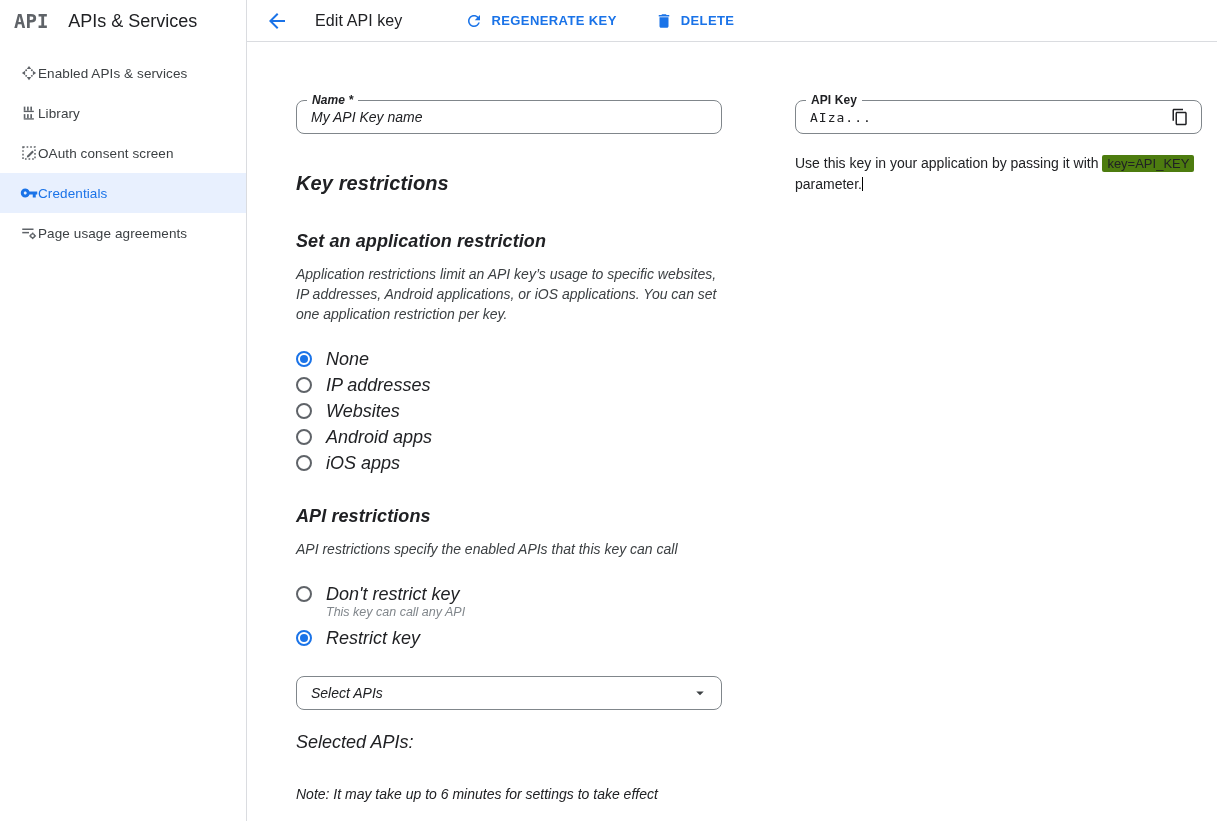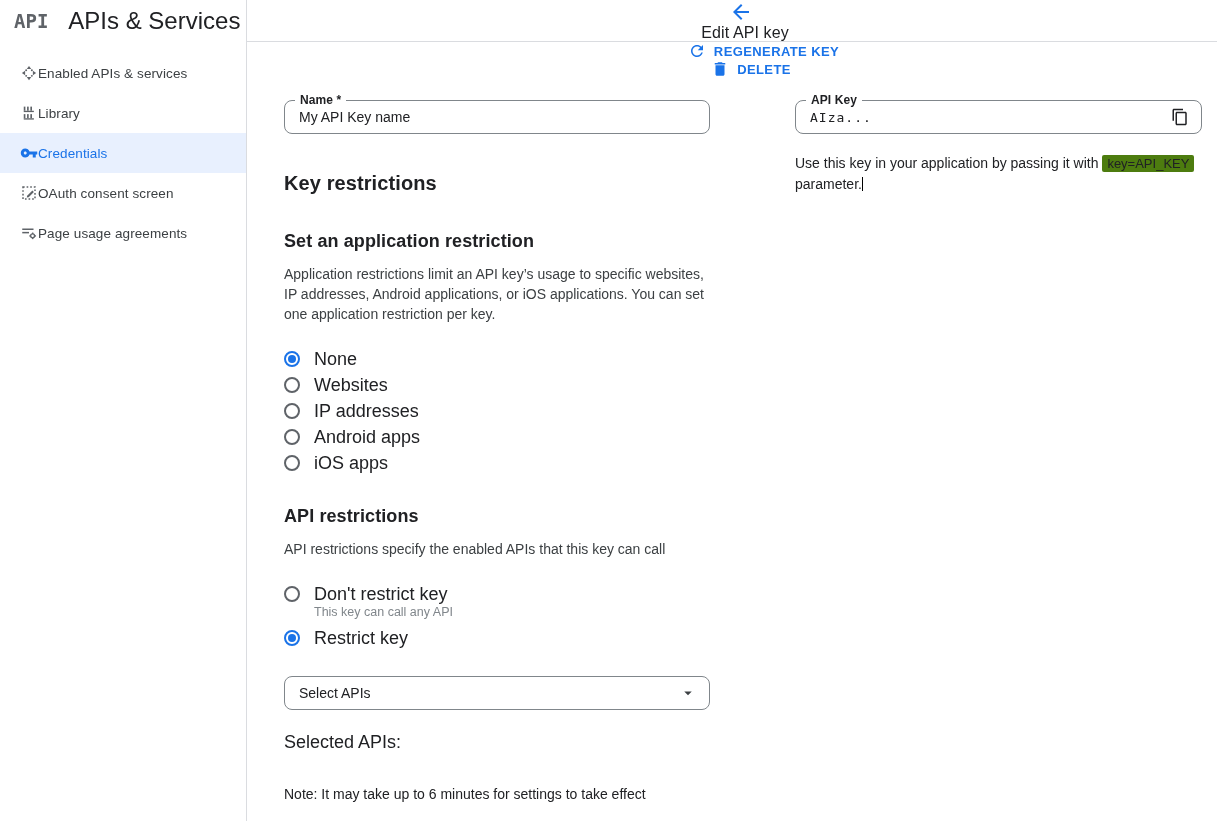--- a/index.html
+++ b/index.html
@@ -11,53 +11,53 @@
     position: absolute; left: 0; top: 0; width: 247px; height: 821px;
     background: #fff; border-right: 1px solid #dadce0;
   }
   .sidebar-header {
     height: 42px; display: flex; align-items: center; padding-left: 14px; gap: 8px;
   }
   .logo-mark {
     font-family: "DejaVu Sans Mono", monospace; font-weight: bold;
     font-size: 19px; color: #5f6368; letter-spacing: 0px;
   }
-  .app-title { font-size: 24px; color: #202124; margin-left: 12px; }
+  .app-title { font-size: 18px; color: #202124; margin-left: 12px; }
   .sidebar-nav { margin-top: 11px; }
   .nav-item {
     height: 40px; display: flex; align-items: center; padding-left: 20px;
     cursor: pointer; color: #3c4043;
   }
   .nav-item .nav-icon { width: 18px; height: 18px; display: flex; align-items: center; justify-content: center; flex: none; }
   .nav-item .nav-icon svg { display: block; }
   .nav-item .nav-label { margin-left: 0; font-size: 13.5px; letter-spacing: .1px; }
   .nav-item.selected { background: #e8f0fe; color: #1a73e8; }
   .nav-item.selected .nav-label { color: #1a73e8; font-weight: 500; }
   .nav-item svg .ink { fill: #5f6368; }
   .nav-item svg .ink-stroke { stroke: #5f6368; }
   .nav-item.selected svg .ink { fill: #1a73e8; }
 
   
   .header {
     position: absolute; left: 247px; top: 0; right: 0; height: 42px;
     border-bottom: 1px solid #dadce0; background: #fff;
-    display: flex; align-items: center; flex-direction: column;
+    display: flex; align-items: center;
   }
   .back-btn { margin-left: 18px; width: 24px; height: 24px; cursor: pointer; }
   .page-title { font-size: 16px; color: #202124; margin-left: 26px; letter-spacing: .1px; }
   .hdr-action {
     display: flex; align-items: center; color: #1a73e8; font-size: 13px;
     font-weight: bold; letter-spacing: .4px; cursor: pointer;
   }
   .hdr-action .act-icon { width: 18px; height: 18px; margin-right: 8px; }
   .hdr-action.regen { margin-left: 63px; }
   .hdr-action.del { margin-left: 38px; }
 
   
-  .col-left { position: absolute; left: 284px; top: 100px; width: 426px; }
+  .col-left { position: absolute; left: 296px; top: 100px; width: 426px; font-style: italic; }
   .col-right { position: absolute; left: 795px; top: 100px; width: 407px; }
 
   
   .field {
     position: relative; height: 34px; border: 1px solid #80868b; border-radius: 8px;
     background: #fff; display: flex; align-items: center;
   }
   .field-label {
     position: absolute; top: -8px; left: 10px; background: #fff; padding: 0 5px;
     font-size: 12px; font-weight: bold; color: #202124; letter-spacing: .1px;
@@ -136,37 +136,37 @@
           <rect class="ink" x="5" y="9" width="13.5" height="1.8"></rect>
           <rect class="ink" x="5" y="13.5" width="2.2" height="5.5"></rect>
           <rect class="ink" x="9.4" y="13.5" width="2.2" height="5.5"></rect>
           <rect class="ink" x="13.8" y="13.5" width="2.2" height="5.5"></rect>
           <rect class="ink" x="5" y="19" width="13.5" height="1.8"></rect>
         </svg>
       </span>
       <span class="nav-label">Library</span>
     </div>
 
-    <div class="nav-item selected">
-      <span class="nav-icon">
-        <svg width="18" height="18" viewBox="0 0 24 24">
-          <path class="ink" d="M12.65 10C11.83 7.67 9.61 6 7 6c-3.31 0-6 2.69-6 6s2.69 6 6 6c2.61 0 4.83-1.67 5.65-4H17v4h4v-4h2v-4H12.65zM7 14c-1.1 0-2-.9-2-2s.9-2 2-2 2 .9 2 2-.9 2-2 2z"></path>
-        </svg>
-      </span>
-      <span class="nav-label">Credentials</span>
-    </div>
-
     <div class="nav-item">
       <span class="nav-icon">
         <svg width="18" height="18" viewBox="0 0 24 24">
           <rect x="4" y="4" width="16" height="16" fill="none" class="ink-stroke" stroke-width="2" stroke-dasharray="2.2 2.6"></rect>
           <path class="ink" d="M11.5 17.5 L18.5 10.5 L16.5 8.5 L9.5 15.5 L9 18 Z"></path>
         </svg>
       </span>
       <span class="nav-label">OAuth consent screen</span>
+    </div>
+
+    <div class="nav-item selected">
+      <span class="nav-icon">
+        <svg width="18" height="18" viewBox="0 0 24 24">
+          <path class="ink" d="M12.65 10C11.83 7.67 9.61 6 7 6c-3.31 0-6 2.69-6 6s2.69 6 6 6c2.61 0 4.83-1.67 5.65-4H17v4h4v-4h2v-4H12.65zM7 14c-1.1 0-2-.9-2-2s.9-2 2-2 2 .9 2 2-.9 2-2 2z"></path>
+        </svg>
+      </span>
+      <span class="nav-label">Credentials</span>
     </div>
 
     <div class="nav-item">
       <span class="nav-icon">
         <svg width="18" height="18" viewBox="0 0 24 24">
           <rect class="ink" x="3" y="6" width="15" height="2"></rect>
           <rect class="ink" x="3" y="10.5" width="9" height="2"></rect>
           <circle cx="16.8" cy="15.8" r="2.6" fill="none" class="ink-stroke" stroke-width="1.8"></circle>
           <rect class="ink" x="16" y="11.4" width="1.8" height="2"></rect>
           <rect class="ink" x="16" y="18.2" width="1.8" height="2"></rect>
@@ -219,25 +219,25 @@
   <h2 class="h-section">Set an application restriction</h2>
   <p class="section-desc">Application restrictions limit an API key’s usage to specific websites, IP addresses, Android applications, or iOS applications. You can set one application restriction per key.</p>
 
   <div class="radio-group">
     <div class="radio-row checked">
       <span class="radio-circle"></span>
       <span class="radio-label">None</span>
     </div>
     <div class="radio-row">
       <span class="radio-circle"></span>
+      <span class="radio-label">IP addresses</span>
+    </div>
+    <div class="radio-row">
+      <span class="radio-circle"></span>
       <span class="radio-label">Websites</span>
-    </div>
-    <div class="radio-row">
-      <span class="radio-circle"></span>
-      <span class="radio-label">IP addresses</span>
     </div>
     <div class="radio-row">
       <span class="radio-circle"></span>
       <span class="radio-label">Android apps</span>
     </div>
     <div class="radio-row">
       <span class="radio-circle"></span>
       <span class="radio-label">iOS apps</span>
     </div>
   </div>

